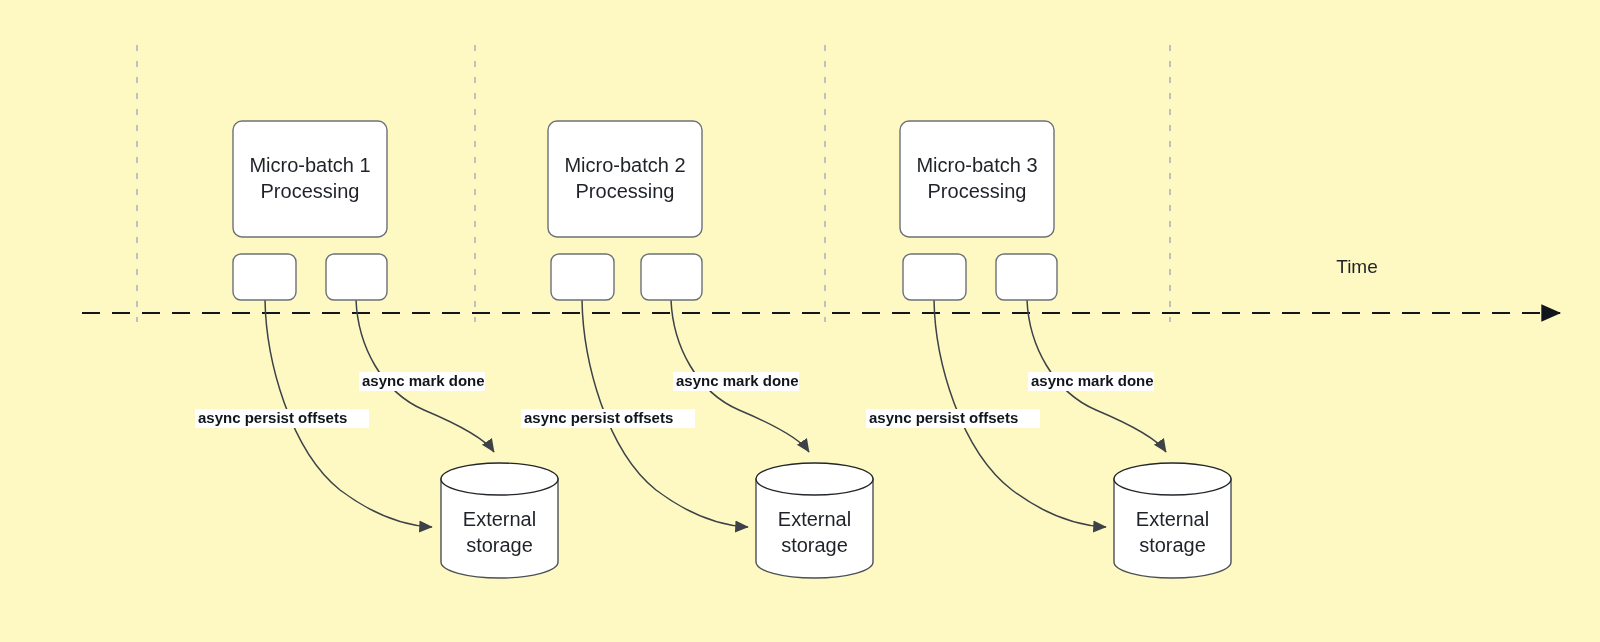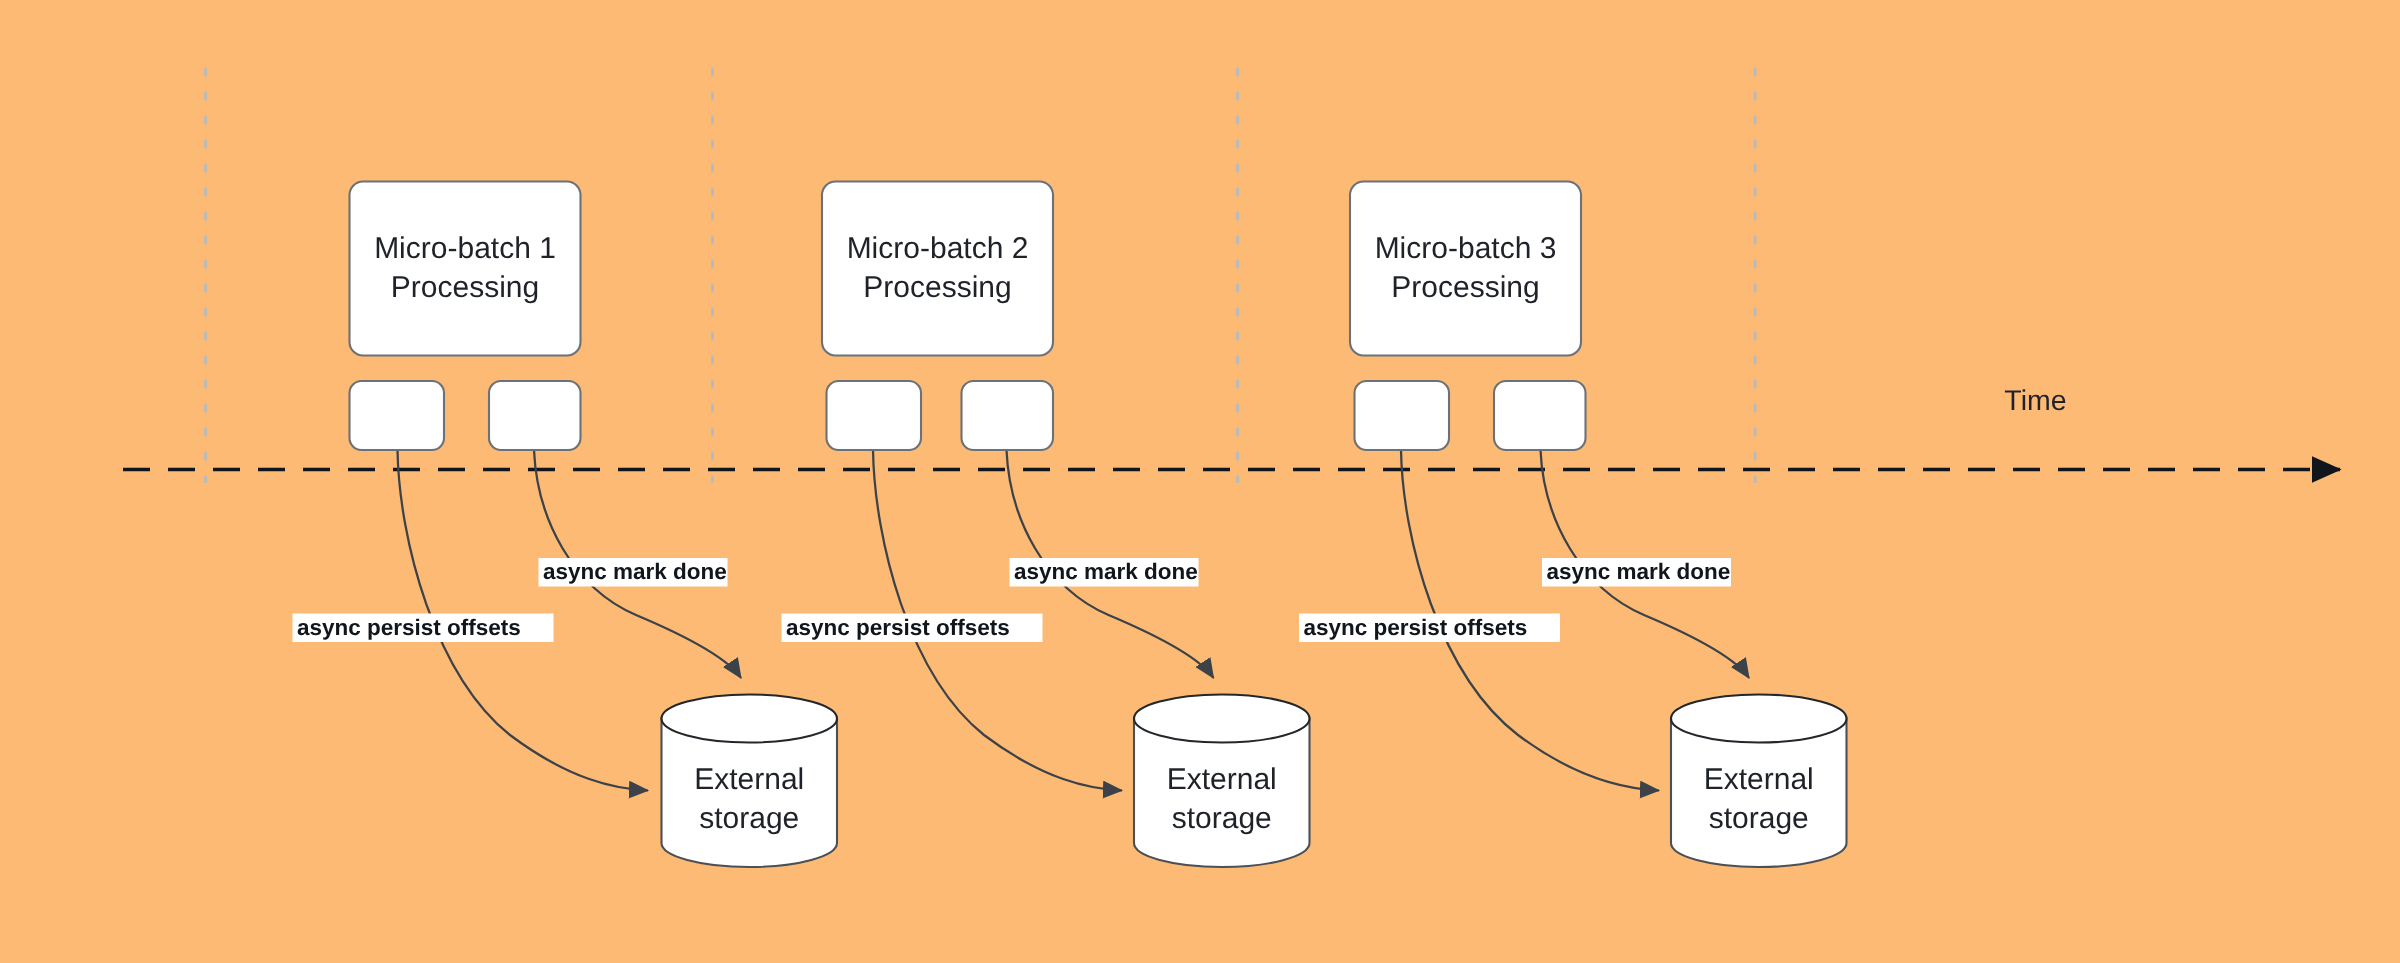--- a/index.html
+++ b/index.html
@@ -4,21 +4,21 @@
 <style>
   html, body {
     margin: 0;
     padding: 0;
     background: #ffffff;
   }
   #canvas {
     position: relative;
     width: 1600px;
     height: 642px;
-    background: #fdba74;
+    background: #fef9c3;
     font-family: "Liberation Sans", sans-serif;
     overflow: hidden;
   }
   #diagram-svg {
     position: absolute;
     left: 0;
     top: 0;
     width: 1600px;
     height: 642px;
   }

